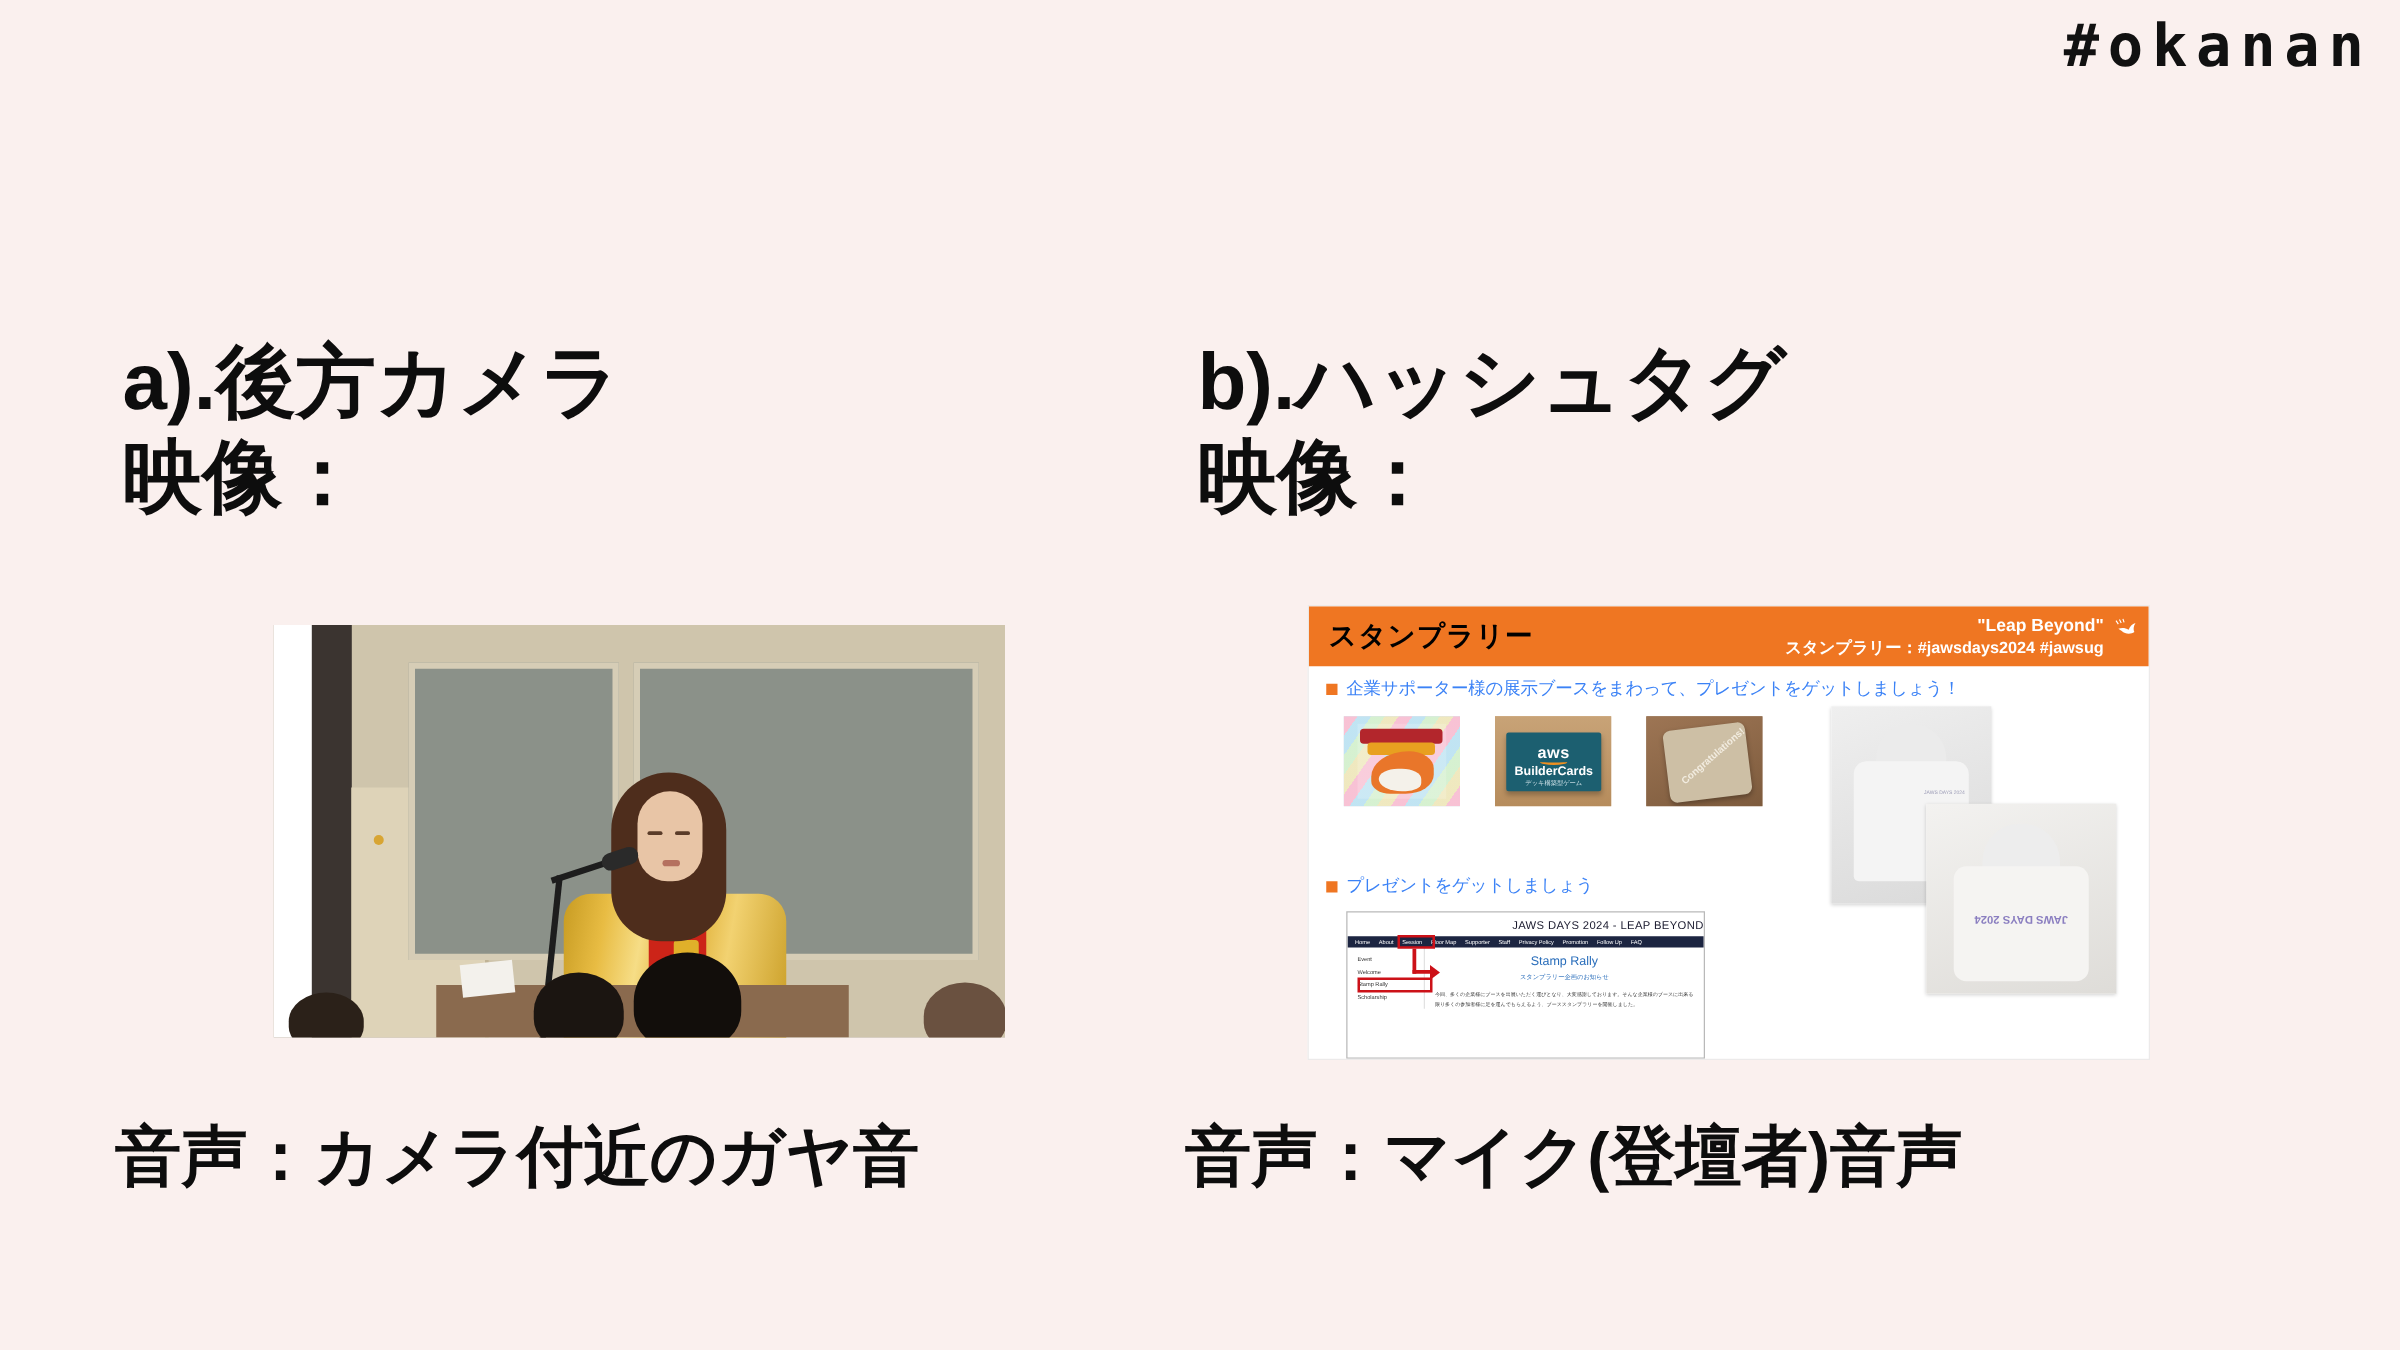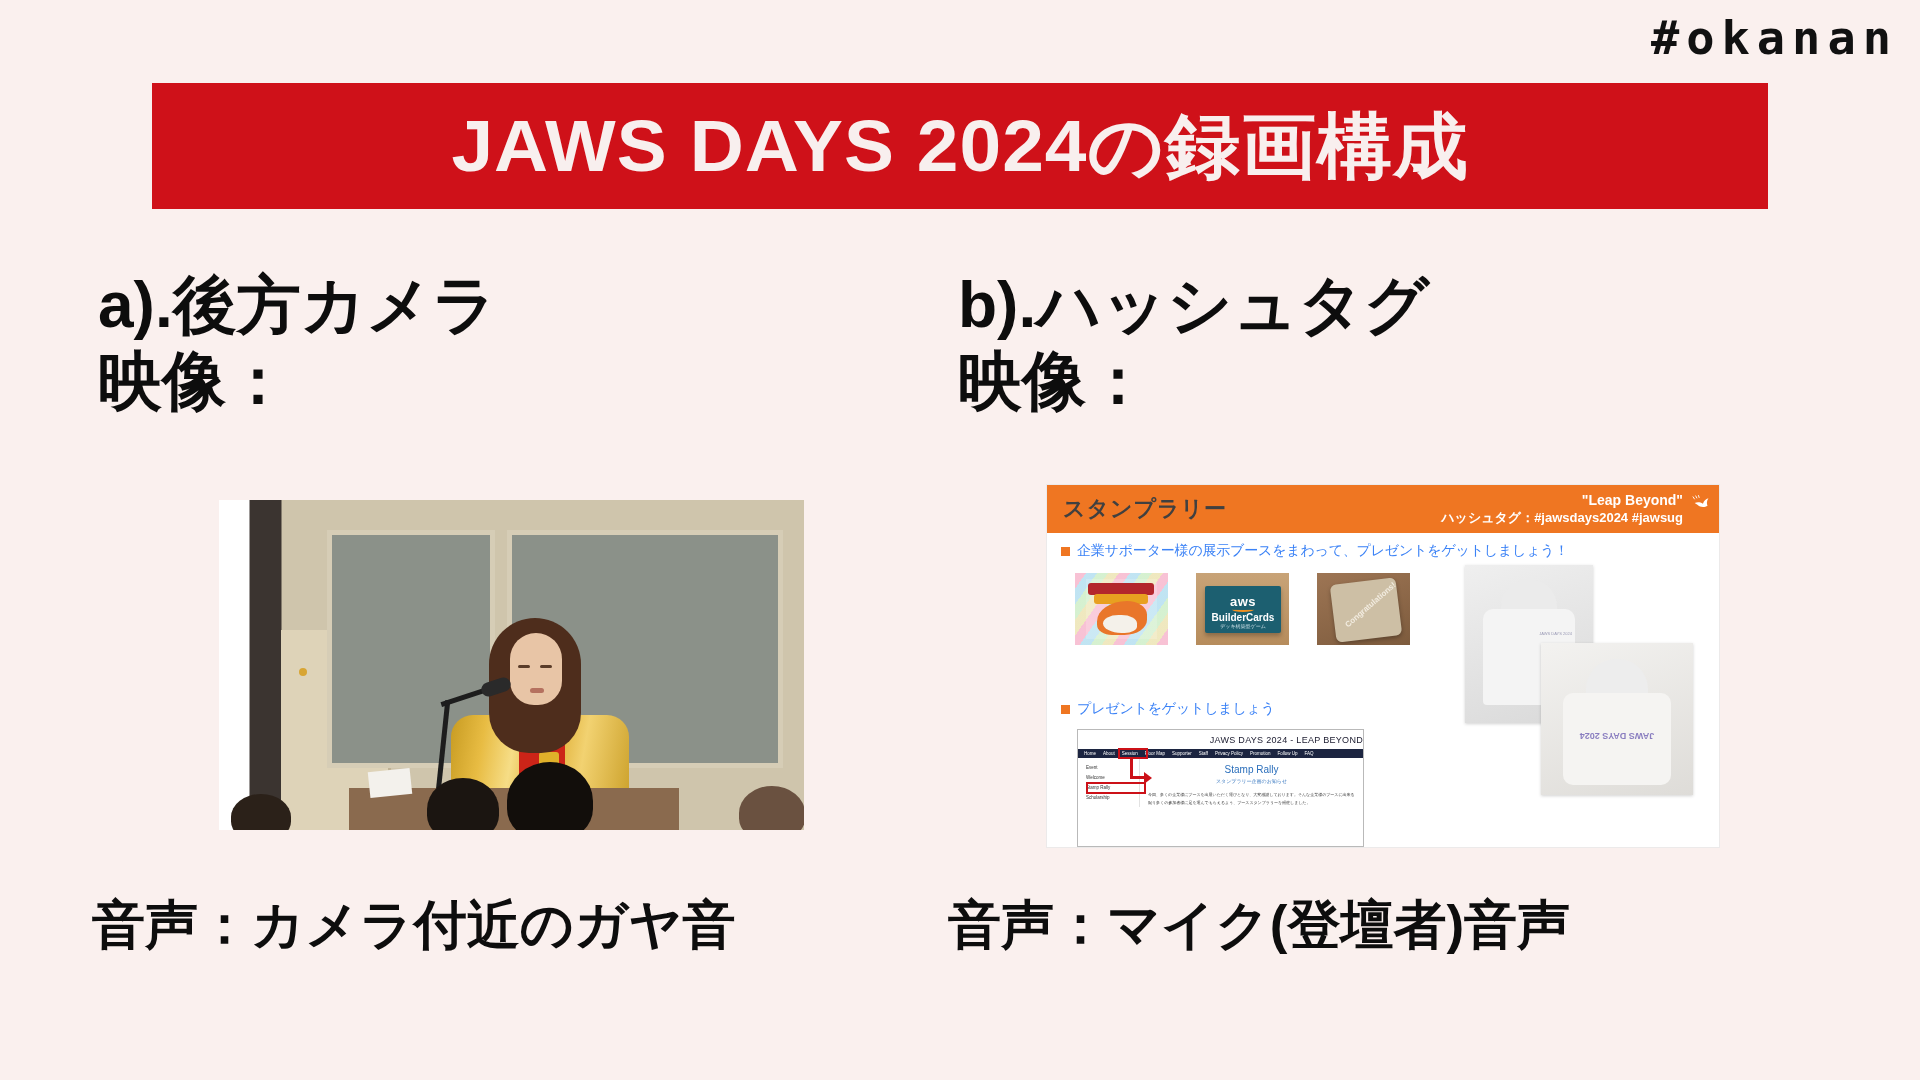--- a/index.html
+++ b/index.html
@@ -182,21 +182,21 @@
   }
   #slide-header {
     position: relative;
     height: 48px;
     background: #ef7622;
     display: flex;
     align-items: center;
     padding: 0 10px 0 16px;
   }
   #slide-header-title {
-    color: #404040;
+    color: #000000;
     font-weight: bold;
     font-size: 22px;
     letter-spacing: 1px;
   }
   #slide-header-right {
     margin-left: auto;
     text-align: right;
     color: #ffffff;
     line-height: 1.25;
     padding-right: 26px;
@@ -442,23 +442,20 @@
   #caption-a { left: 92px; }
   #caption-b { left: 948px; }
 </style>
 </head>
 <body>
 
 <div id="slide">
 
   <div id="hashtag">#okanan</div>
 
-  <div id="title-banner">
-    <div id="title-text">JAWS DAYS 2024の録画構成</div>
-  </div>
 
   <div id="col-a-heading" class="col-heading">a).後方カメラ
 映像：</div>
 
   <div id="photo-a">
     <div class="ph-wall"></div>
     <div class="ph-doorframe"></div>
     <div class="ph-knob"></div>
     <div class="ph-panel ph-panel-l"></div>
     <div class="ph-panel ph-panel-r"></div>
@@ -486,21 +483,21 @@
 
   <div id="col-b-heading" class="col-heading">b).ハッシュタグ
 映像：</div>
 
   <div id="photo-b">
 
     <div id="slide-header">
       <div id="slide-header-title">スタンプラリー</div>
       <div id="slide-header-right">
         <div id="slide-header-tagline">"Leap Beyond"</div>
-        <div id="slide-header-hashtags">ハッシュタグ：#jawsdays2024 #jawsug</div>
+        <div id="slide-header-hashtags">スタンプラリー：#jawsdays2024 #jawsug</div>
       </div>
       <svg id="slide-header-logo" viewBox="0 0 24 24">
         <path d="M4 13c3-1 6-1 9 1 1-3 3-5 6-6-2 3-2 6-1 8-3 2-8 2-11-1z" fill="#ffffff"></path>
         <path d="M2 6l2 3M5 5l1.5 3M8 4.5l1 3" stroke="#ffffff" stroke-width="1" fill="none"></path>
       </svg>
     </div>
 
     <div class="slide-bullet">
       <div class="bullet-square"></div>
       <div class="bullet-text">企業サポーター様の展示ブースをまわって、プレゼントをゲットしましょう！</div>

